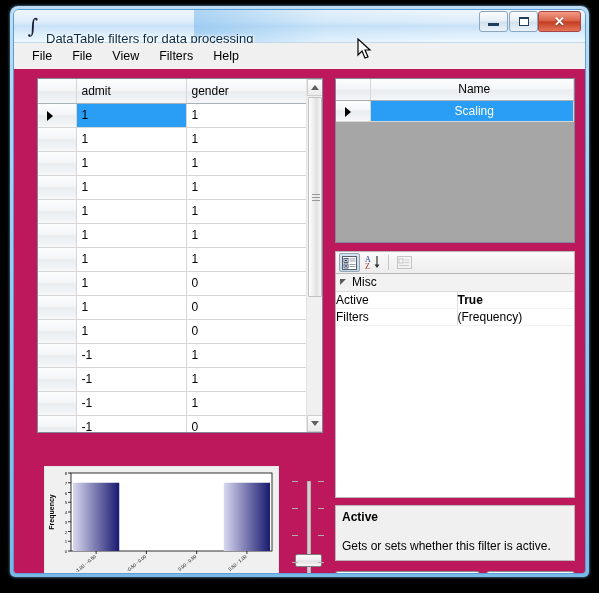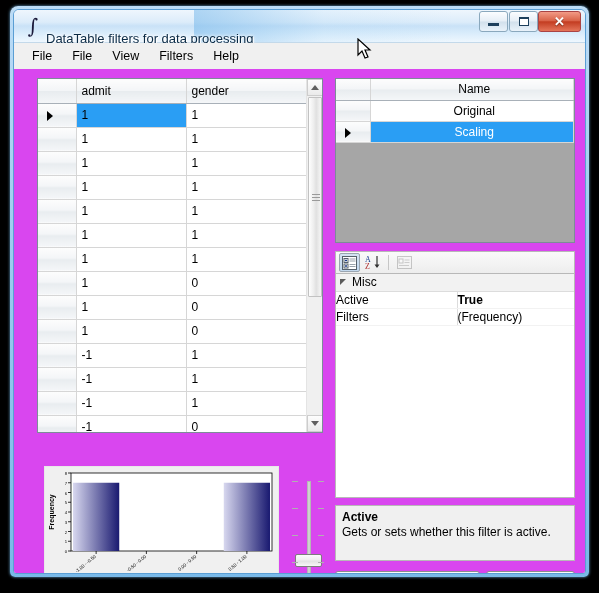--- a/index.html
+++ b/index.html
@@ -75,21 +75,21 @@
     font-style: normal; font-size: 12px; color:#10304a; }
   #btn-close i { color:#fff; font-size:13px; font-weight:bold;
      text-shadow: 0 1px 1px rgba(0,0,0,.45); }
   .glyph-min { width:11px; height:3px; background:#1d3f5c; margin-top:6px; }
   .glyph-max { width:10px; height:9px; border:1px solid #1d3f5c; border-top-width:2px; background:#fff; }
 
   
   #client {
     position: absolute;
     left: 0; right: 0; top: 33px; bottom: 0;
-    background: #d946ef;
+    background: #be185d;
   }
 
   
   #menubar {
     position: absolute; left: 0; top: 0; right: 0; height: 26px;
     background: #f0f0f0;
     display: flex; align-items: center; padding-left: 8px;
   }
   .menu-item {
     font-size: 12.5px; color: #000;
@@ -256,21 +256,21 @@
     background:#fff;
   }
   td.p-val { padding-left:5px; border-bottom:1px solid #f2f2f2; background:#fff; }
   td.p-val.bold { font-weight:bold; }
 
   #pg-desc {
     position:absolute; left:321px; top:462px; width:240px; height:56px;
     border:1px solid #b8b8b8; background:#f0f0f0; padding:4px 6px;
   }
   #pg-desc .t { font-size:12px; font-weight:bold; color:#000; }
-  #pg-desc .d { font-size:12px; color:#000; margin-top:1px; line-height:14px; }
+  #pg-desc .d { font-size:12px; color:#000; margin-top:15px; line-height:14px; }
 
   
   .btn {
     position:absolute; height:24px;
     border:1px solid #8c8c8c; border-radius:3px;
     background: linear-gradient(to bottom,#fdfdfd 0%,#f2f2f2 48%,#e3e3e3 52%,#f4f4f4 100%);
     font-size:12px; color:#000; cursor:default;
     display:flex; align-items:center; justify-content:center;
   }
   #btn-autodetect { left:321px; top:528px; width:145px; }
@@ -479,24 +479,20 @@
               <col class="f-rowhdr">
               <col>
             </colgroup>
         <thead>
           <tr>
             <th class="frowhdr"></th>
             <th>Name</th>
           </tr>
         </thead>
         <tbody id="flist-body">
-              <tr class="fnormal">
-                <td class="frowhdr"></td>
-                <td class="fname">Original</td>
-              </tr>
               <tr class="fsel">
                 <td class="frowhdr">
                   <span class="caret"></span>
                 </td>
                 <td class="fname">Scaling</td>
               </tr>
             </tbody>
       </table>
     </div>
 

